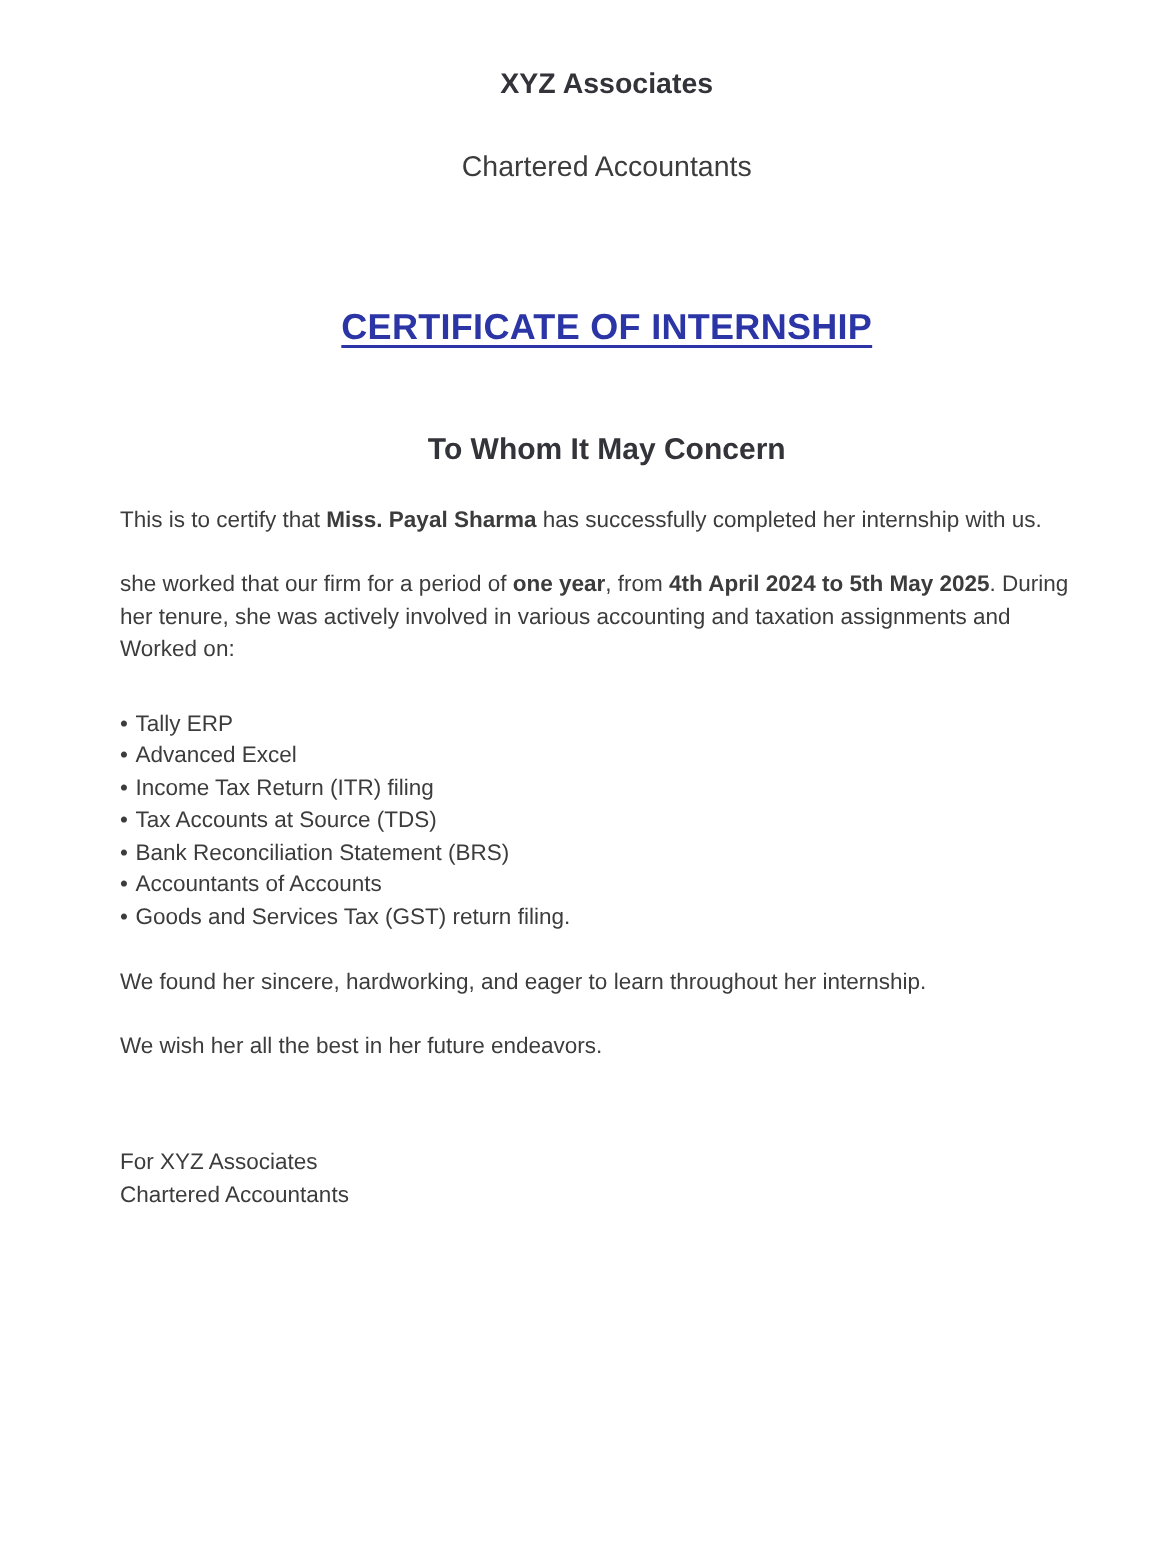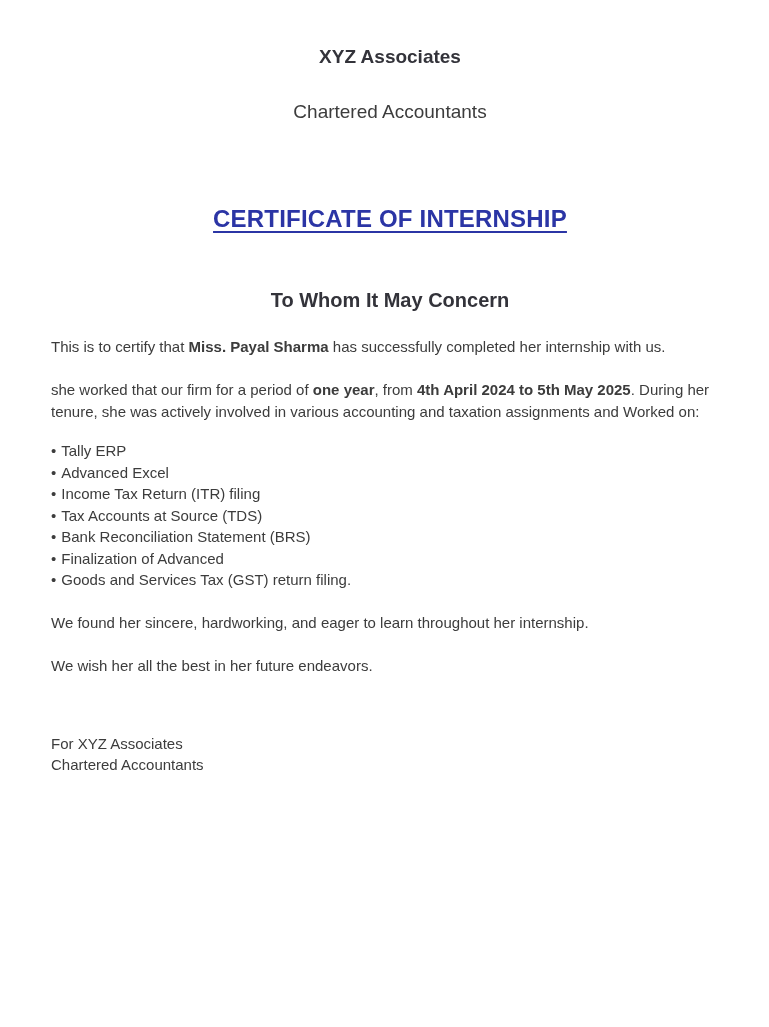--- a/index.html
+++ b/index.html
@@ -7,21 +7,21 @@
     padding: 0;
     background: #ffffff;
   }
   .page {
     position: relative;
     width: 769px;
     height: 822px;
     margin: 0 auto;
     background: #ffffff;
     box-sizing: border-box;
-    padding: 46px 40px 0 51px;
+    padding: 46px 40px 0 80px;
     font-family: "Liberation Sans", sans-serif;
     color: #3c3c3c;
     overflow: hidden;
     border-radius: 22px;
   }
   .firm-name {
     text-align: center;
     font-size: 19px;
     font-weight: bold;
     line-height: 22px;
@@ -63,21 +63,21 @@
     margin: 21.5px 0 0 0;
     max-width: 660px;
   }
   .para.first {
     margin-top: 23px;
   }
   .para strong, .skill-item strong {
     font-weight: bold;
   }
   .skills {
-    margin-top: 18px;
+    margin-top: 28px;
   }
   .skill-item {
     font-size: 15px;
     line-height: 21.5px;
   }
   .skill-item .bullet {
     display: inline-block;
     margin-right: 5px;
   }
   .sign-block {
@@ -115,21 +115,21 @@
   <p class="para first"><span>This is to certify that </span><strong>Miss. Payal Sharma</strong><span> has successfully completed her internship with us.</span></p>
 
   <p class="para"><span>she worked that our firm for a period of </span><strong>one year</strong><span>, from </span><strong>4th April 2024 to 5th May 2025</strong><span>. During her tenure, she was actively involved in various accounting and taxation assignments and Worked on:</span></p>
 
   <div class="skills">
     <div class="skill-item"><span class="bullet">•</span><span>Tally ERP</span></div>
     <div class="skill-item"><span class="bullet">•</span><span>Advanced Excel</span></div>
     <div class="skill-item"><span class="bullet">•</span><span>Income Tax Return (ITR) filing</span></div>
     <div class="skill-item"><span class="bullet">•</span><span>Tax Accounts at Source (TDS)</span></div>
     <div class="skill-item"><span class="bullet">•</span><span>Bank Reconciliation Statement (BRS)</span></div>
-    <div class="skill-item"><span class="bullet">•</span><span>Finalization of Advanced</span></div>
+    <div class="skill-item"><span class="bullet">•</span><span>Accountants of Accounts</span></div>
     <div class="skill-item"><span class="bullet">•</span><span>Goods and Services Tax (GST) return filing.</span></div>
   </div>
 
   <p class="para">We found her sincere, hardworking, and eager to learn throughout her internship.</p>
 
   <p class="para">We wish her all the best in her future endeavors.</p>
 
   <div class="sign-block">
     <div>For XYZ Associates</div>
     <div>Chartered Accountants</div>

